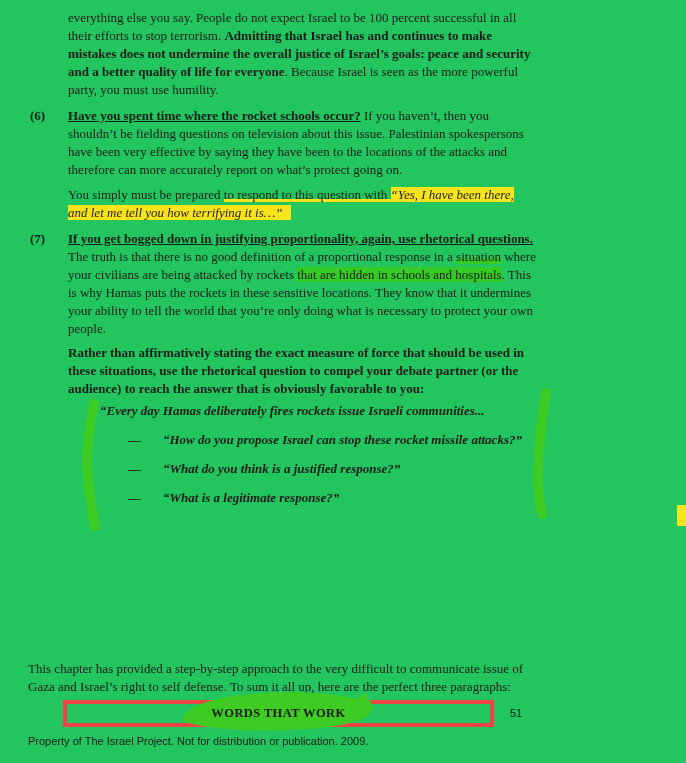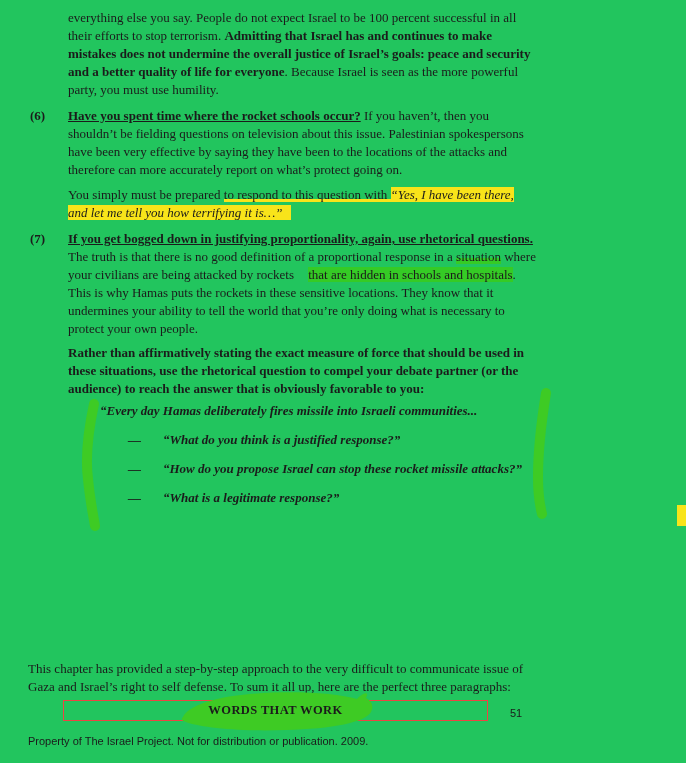--- a/index.html
+++ b/index.html
@@ -18,29 +18,29 @@
   .s6          { top:107px; }
   .s6resp      { top:186px; }
   .s7          { top:230px; }
   .s7para2     { top:344px;font-weight:bold; }
   .quote-block { left:100px; top:402px; width:445px; font-weight:bold; font-style:italic; }
   .closing     { left:28px; top:660px; width:511px; }
 
   .hl-yellow { background:#f8e41a; font-style:italic; }
   .hl-yellow.tail { padding-right:8px; }
   .ul-yellow { background:linear-gradient(to bottom, transparent 80%, #f8e41a 80%, #f8e41a 98%, transparent 98%); }
-  .hl-green  { background:#35cb25;margin-left:11px; }
+  .hl-green  { background:#35cb25; }
   .situation-tail { background:linear-gradient(to bottom, transparent 62%, #35cb25 62%);margin-top:32px; }
 
   .q-row  { margin-top:11px; margin-left:28px; }
   .q-dash { display:inline-block; width:35px; }
 
   .wtw-box {
     position:absolute; left:63px; top:700px; width:423px; height:19px;
-    border:1px solid #ef4444; background:transparent;
+    border:4px solid #ef4444; background:transparent;
   }
   .wtw-label {
     position:relative; z-index:2; display:block; text-align:center;
     font-weight:bold; font-size:12.5px; line-height:19px; letter-spacing:0.4px;
   }
 
   .marker-layer { position:absolute; left:0; top:0; z-index:1; pointer-events:none; }
   .edge-mark { position:absolute; left:677px; top:505px; width:9px; height:21px; background:#f8e41a; }
 
   .footer-left {
@@ -63,23 +63,23 @@
   <div class="abs col s6"><span class="heading">Have you spent time where the rocket schools occur?</span><span>  If you haven’t, then you shouldn’t be fielding questions on television about this issue.  Palestinian spokespersons have been very effective by saying they have been to the locations of the attacks and therefore can more accurately report on what’s protect going on.</span></div>
 
   <div class="abs col s6resp"><span>You simply must be prepared </span><span class="ul-yellow">to respond to this question with </span><span class="hl-yellow">“Yes, I have been there,</span><br><span class="hl-yellow tail">and let me tell you how terrifying it is…”</span></div>
 
   <div class="num" style="top:230px;">(7)</div>
   <div class="abs col s7"><span class="heading-block">If you get bogged down in justifying proportionality, again, use rhetorical questions.</span><span>The truth is that there is no good definition of a proportional response in a </span><span class="situation-tail">situation</span><span> where your civilians are being attacked by rockets </span><span class="hl-green">that are hidden in schools and hospitals</span><span>.  This is why Hamas puts the rockets in these sensitive locations.  They know that it undermines your ability to tell the world that you’re only doing what is necessary to protect your own people.</span></div>
 
   <p class="abs col s7para2">Rather than affirmatively stating the exact measure of force that should be used in these situations, use the rhetorical question to compel your debate partner (or the audience) to reach the answer that is obviously favorable to you:</p>
 
   <div class="abs quote-block">
-    <div class="q-lead">“Every day Hamas deliberately fires missile into Israeli communities...</div>
+    <div class="q-lead">“Every day Hamas deliberately fires rockets issue Israeli communities...</div>
+    <div class="q-row"><span class="q-dash">—</span><span>“How do you propose Israel can stop these rocket missile attacks?”</span></div>
     <div class="q-row"><span class="q-dash">—</span><span>“What do you think is a justified response?”</span></div>
-    <div class="q-row"><span class="q-dash">—</span><span>“How do you propose Israel can stop these rocket missile attacks?”</span></div>
     <div class="q-row"><span class="q-dash">—</span><span>“What is a legitimate response?”</span></div>
   </div>
 
   <p class="abs closing">This chapter has provided a step-by-step approach to the very difficult to communicate issue of Gaza and Israel’s right to self defense.  To sum it all up, here are the perfect three paragraphs:</p>
 
   <div class="wtw-box">
     <span class="wtw-label">WORDS THAT WORK</span>
   </div>
 
   <svg class="marker-layer" width="686" height="763" viewBox="0 0 686 763">

